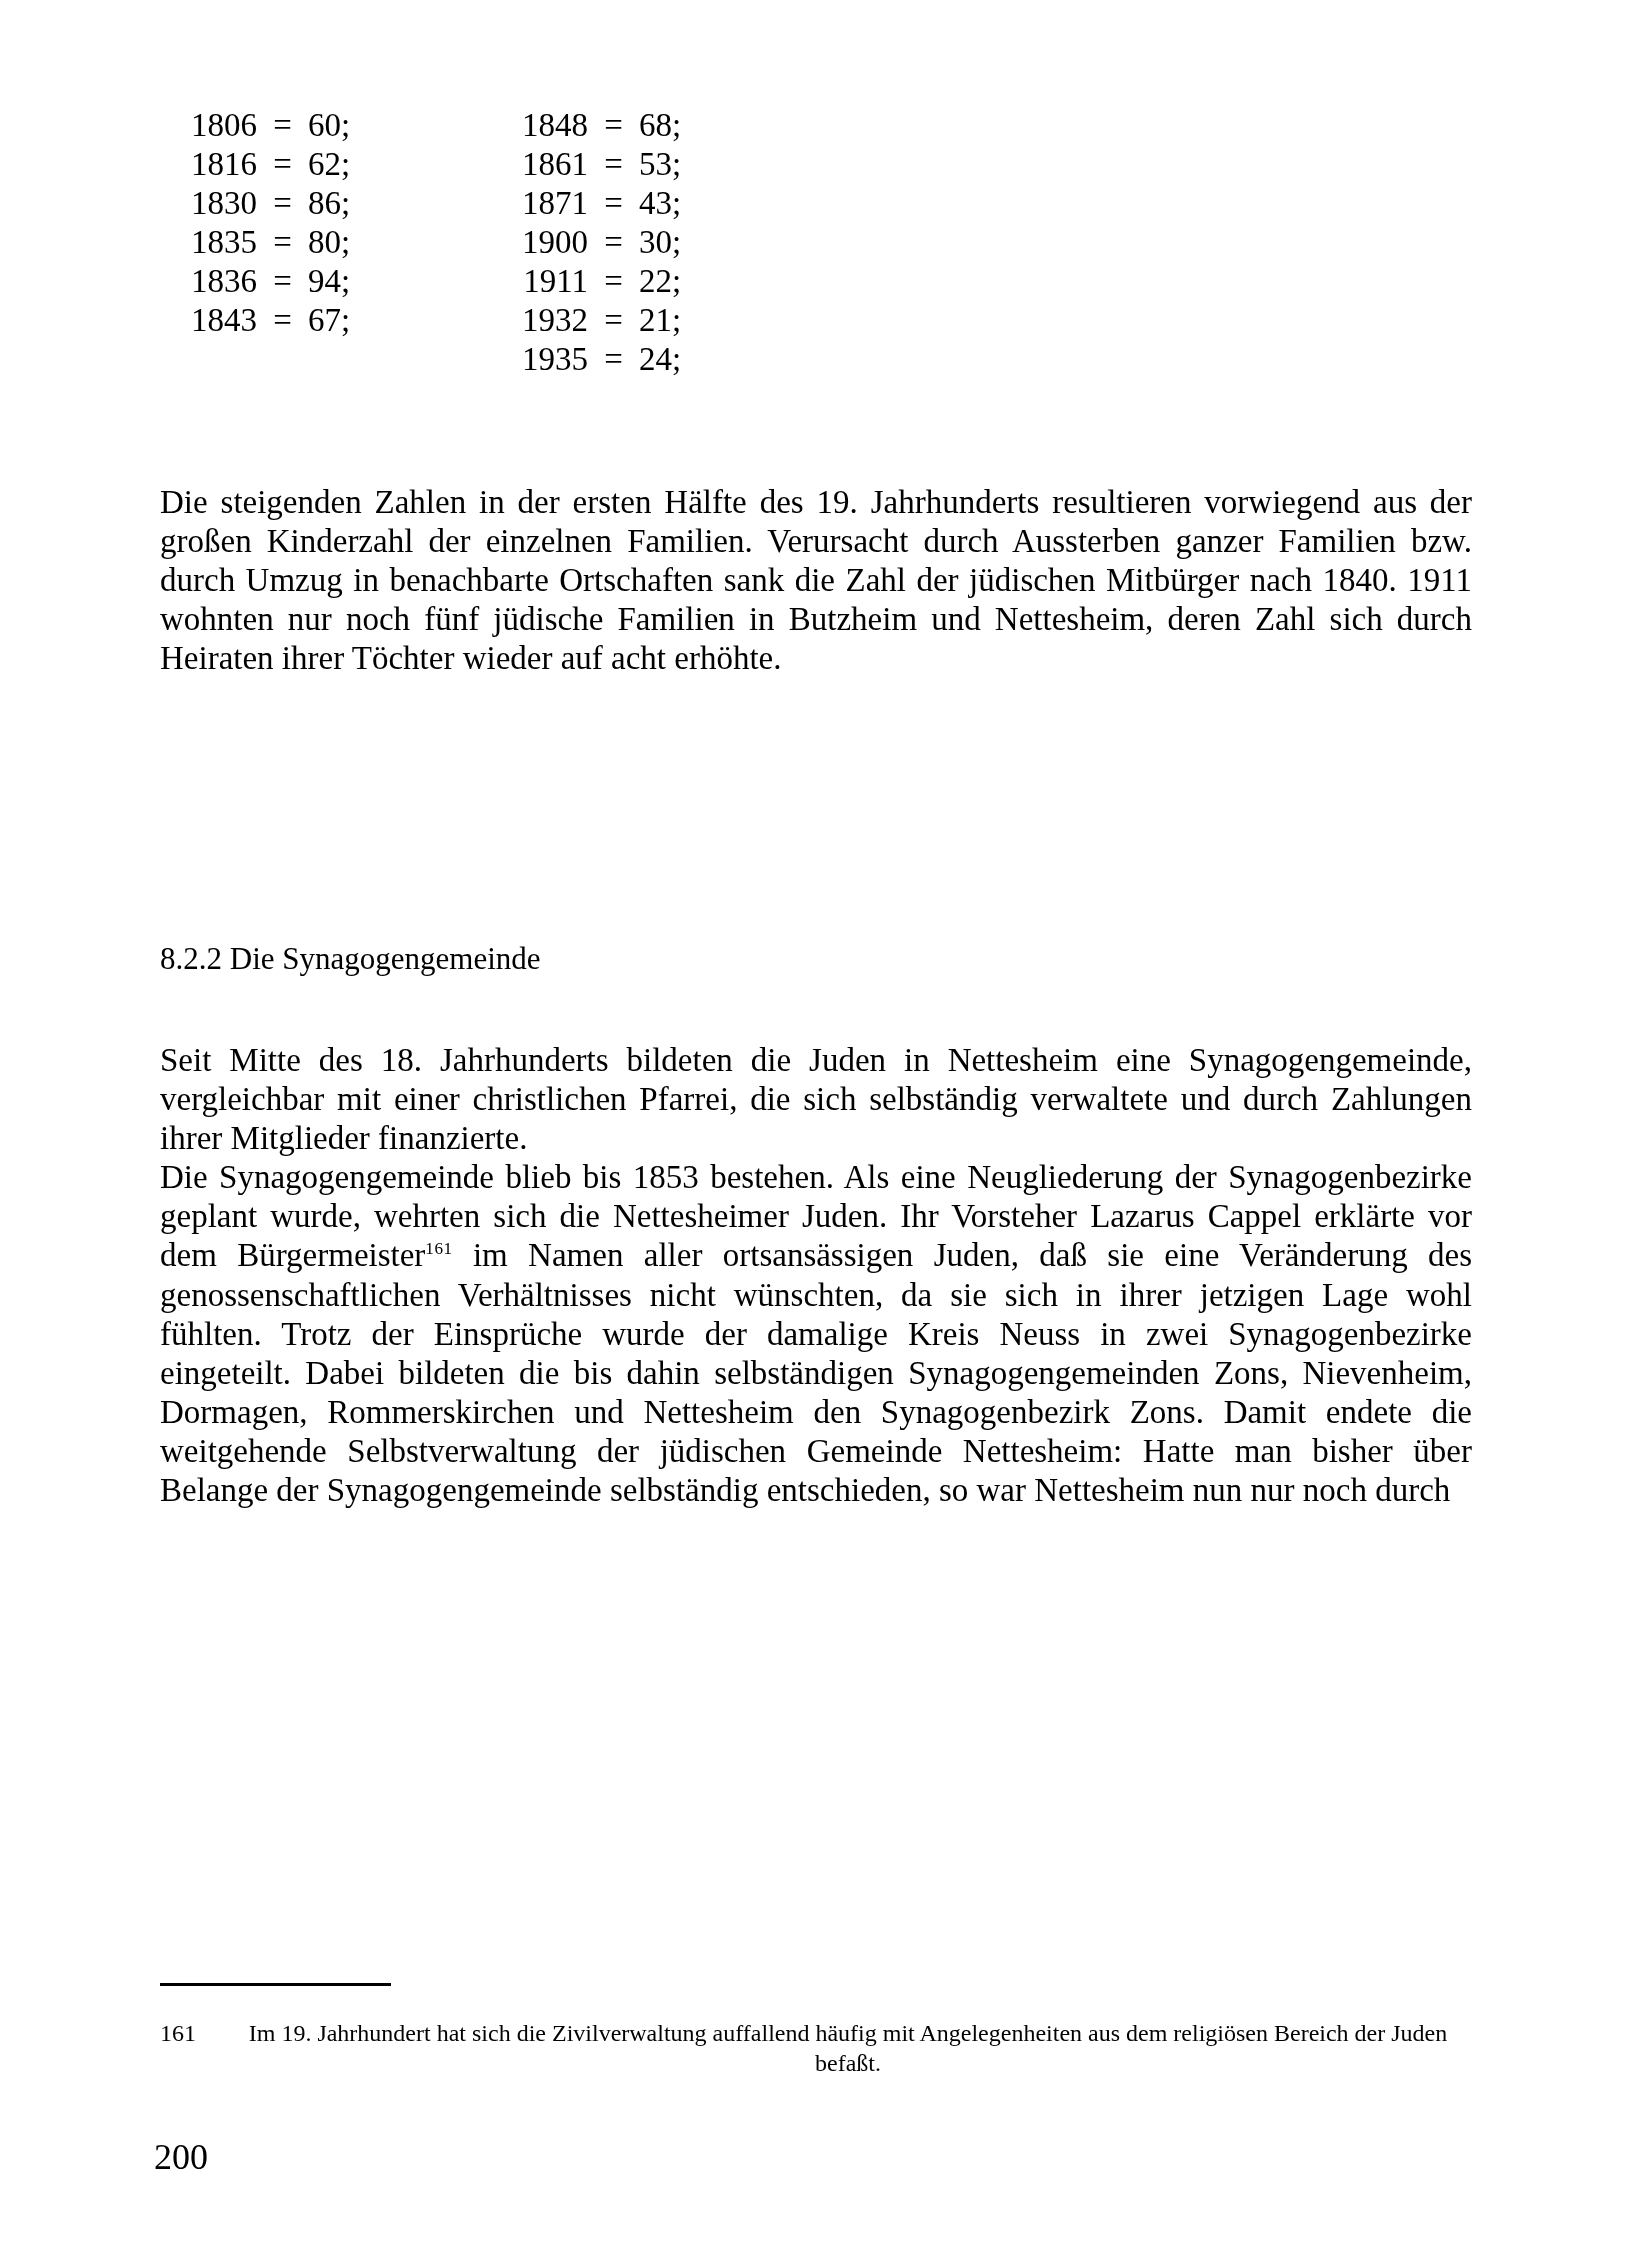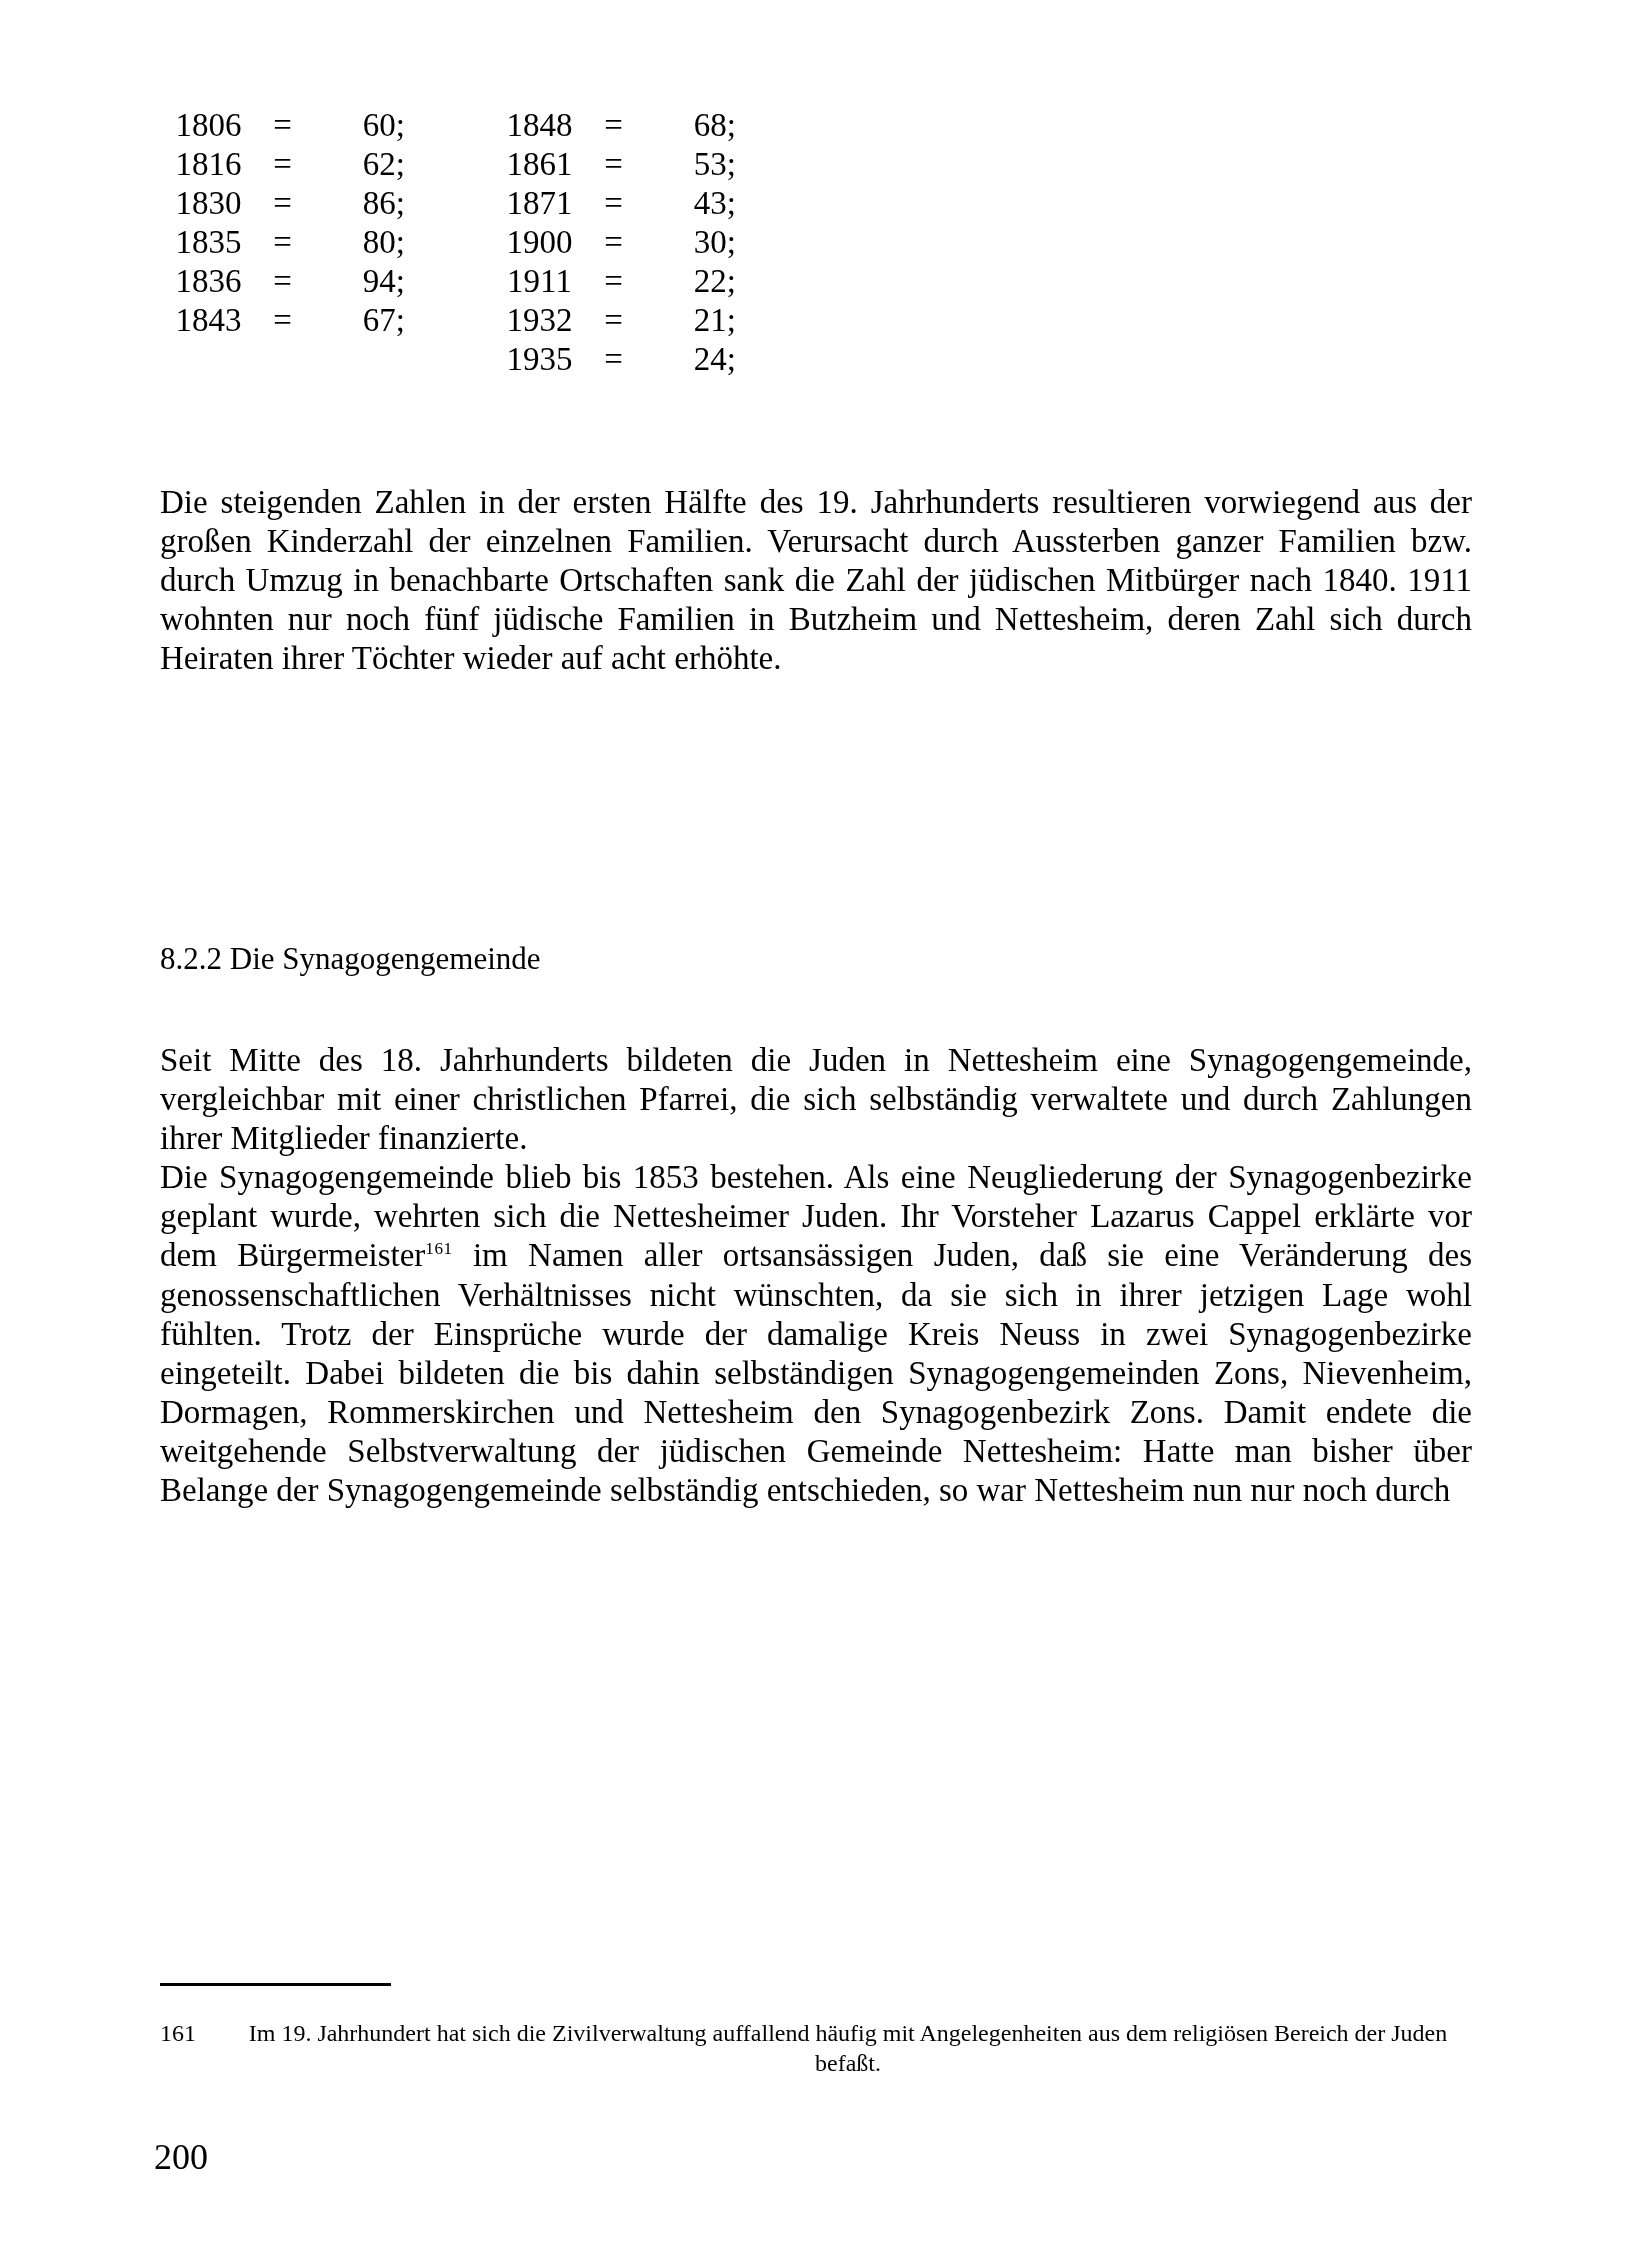--- a/index.html
+++ b/index.html
@@ -30,23 +30,23 @@
     top: 106px;
     border-collapse: collapse;
     font-size: 33px;
     line-height: 1.18;
   }
   .stats-table td {
     padding: 0;
     white-space: nowrap;
     vertical-align: baseline;
   }
-  .col-year   { text-align: center;  width: 97px; }
+  .col-year   { text-align: right;  width: 97px; }
   .col-eq     { text-align: center; width: 51px; }
-  .col-val    { text-align: right;  width: 97px; padding-right: 86px !important; }
+  .col-val    { text-align: left;  width: 97px; padding-right: 86px !important; }
 
   
   .body-block {
     position: absolute;
     left: 160px;
     width: 1312px;
     font-size: 33px;
     line-height: 1.185;
     text-align: justify;
     text-justify: inter-word;

